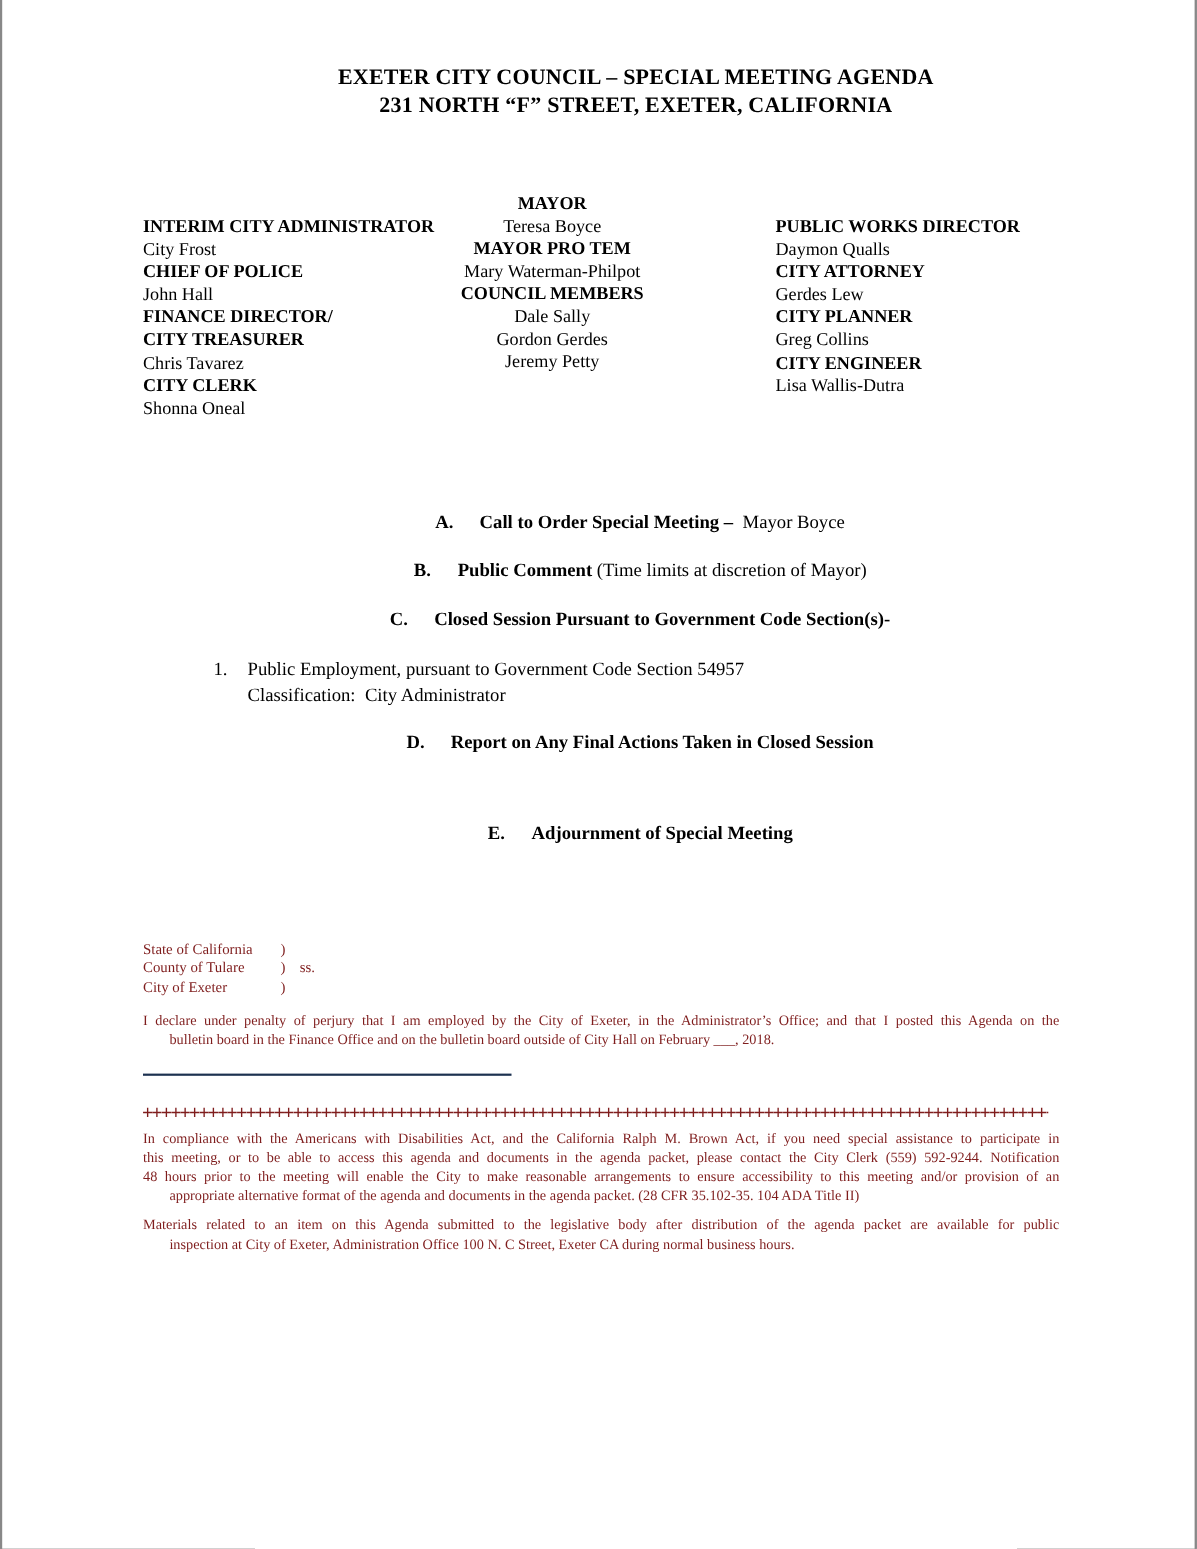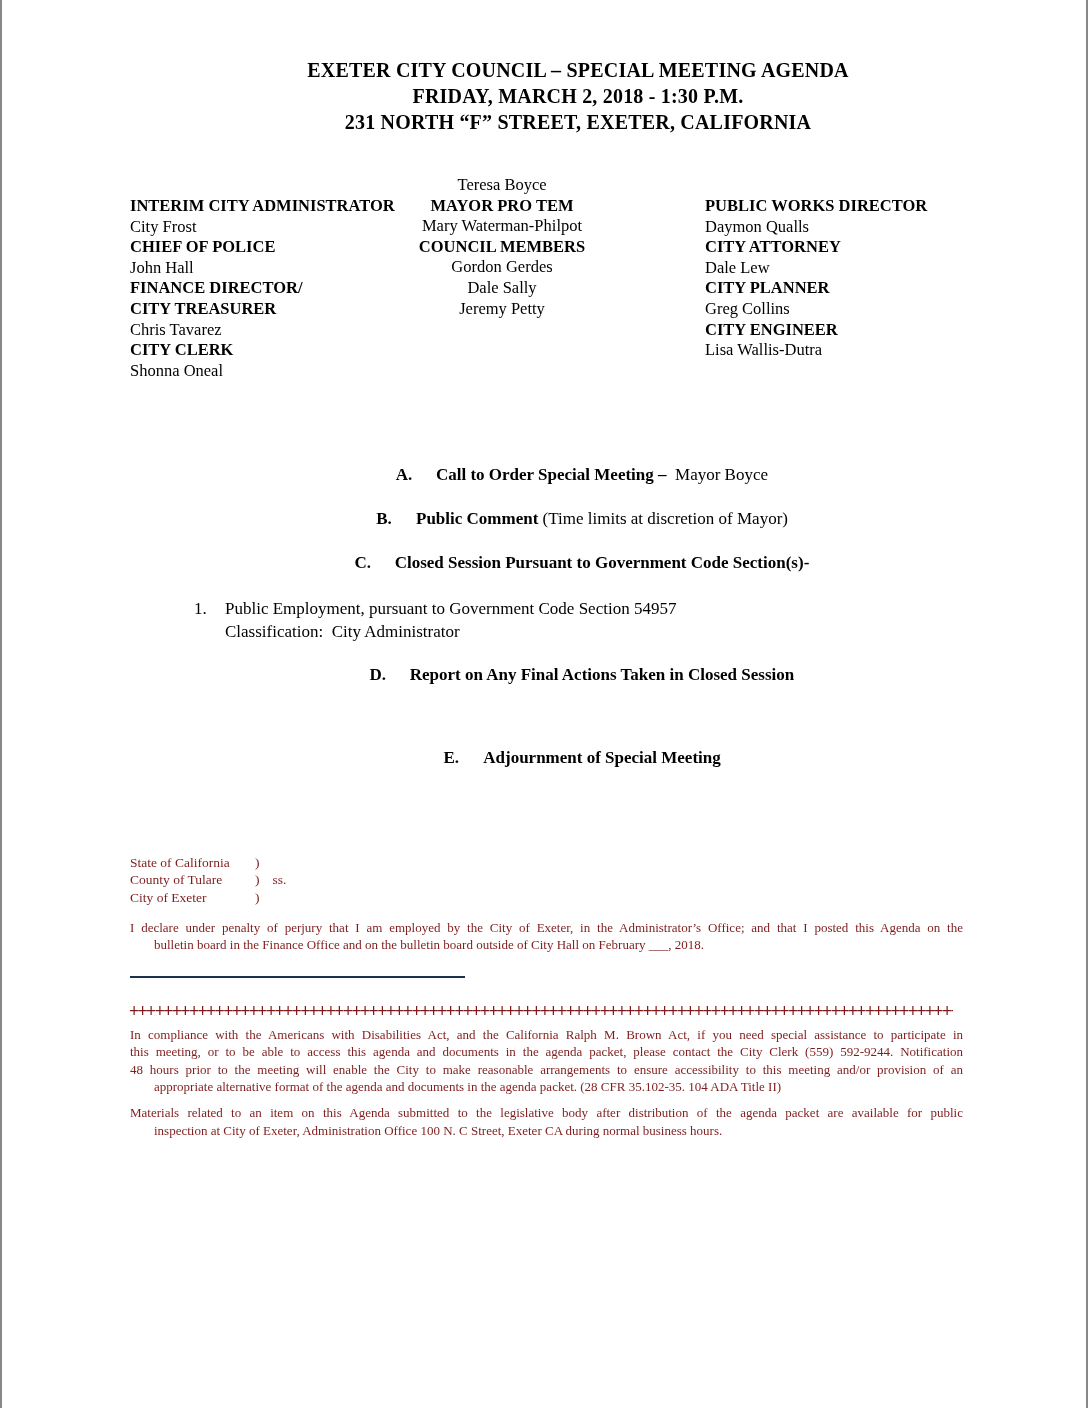--- a/index.html
+++ b/index.html
@@ -41,50 +41,50 @@
   .divider { position:absolute; left:127px; top:1001px; width:824px; overflow:hidden;
              font-size:18px; font-weight:bold; letter-spacing:-1.7px; white-space:nowrap; }
 </style>
 </head>
 <body>
 
 <div class="page">
 
   <header class="title-block">
     <div>EXETER CITY COUNCIL – SPECIAL MEETING AGENDA</div>
-    <div>FRIDAY, MARCH 2, 2018 - 1:30 P.M.</div>
     <div>231 NORTH “F” STREET, EXETER, CALIFORNIA</div>
   </header>
 
   <section>
     <div class="off-col col-left">
       <div class="bold">INTERIM CITY ADMINISTRATOR</div>
       <div>City Frost</div>
       <div class="bold">CHIEF OF POLICE</div>
       <div>John Hall</div>
       <div class="bold">FINANCE DIRECTOR/</div>
       <div class="bold">CITY TREASURER</div>
       <div>Chris Tavarez</div>
       <div class="bold">CITY CLERK</div>
       <div>Shonna Oneal</div>
     </div>
     <div class="off-col col-center">
+      <div class="bold">MAYOR</div>
       <div>Teresa Boyce</div>
       <div class="bold">MAYOR PRO TEM</div>
       <div>Mary Waterman-Philpot</div>
       <div class="bold">COUNCIL MEMBERS</div>
+      <div>Dale Sally</div>
       <div>Gordon Gerdes</div>
-      <div>Dale Sally</div>
       <div>Jeremy Petty</div>
     </div>
     <div class="off-col col-right">
       <div class="bold">PUBLIC WORKS DIRECTOR</div>
       <div>Daymon Qualls</div>
       <div class="bold">CITY ATTORNEY</div>
-      <div>Dale Lew</div>
+      <div>Gerdes Lew</div>
       <div class="bold">CITY PLANNER</div>
       <div>Greg Collins</div>
       <div class="bold">CITY ENGINEER</div>
       <div>Lisa Wallis-Dutra</div>
     </div>
   </section>
 
   <section>
     <div class="agenda-row" style="top:464px">
       <span class="agenda-letter">A.</span><span class="agenda-title">Call to Order Special Meeting –</span><span class="prewrap">  Mayor Boyce</span>

